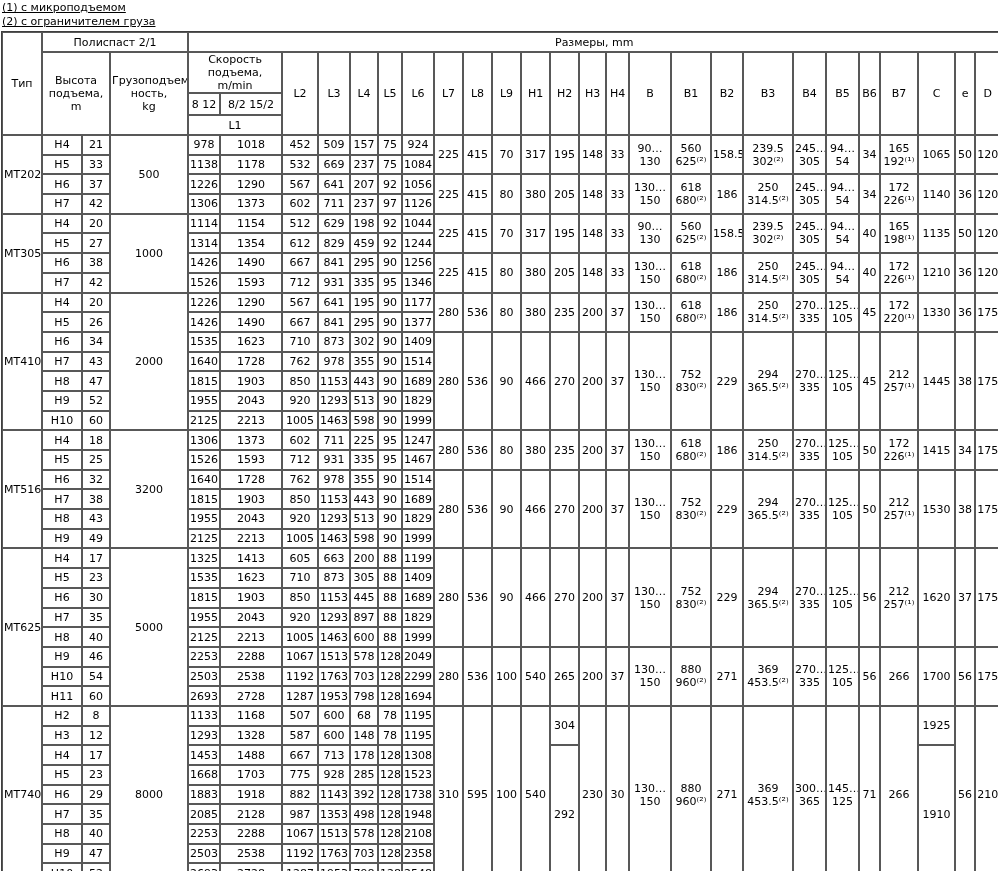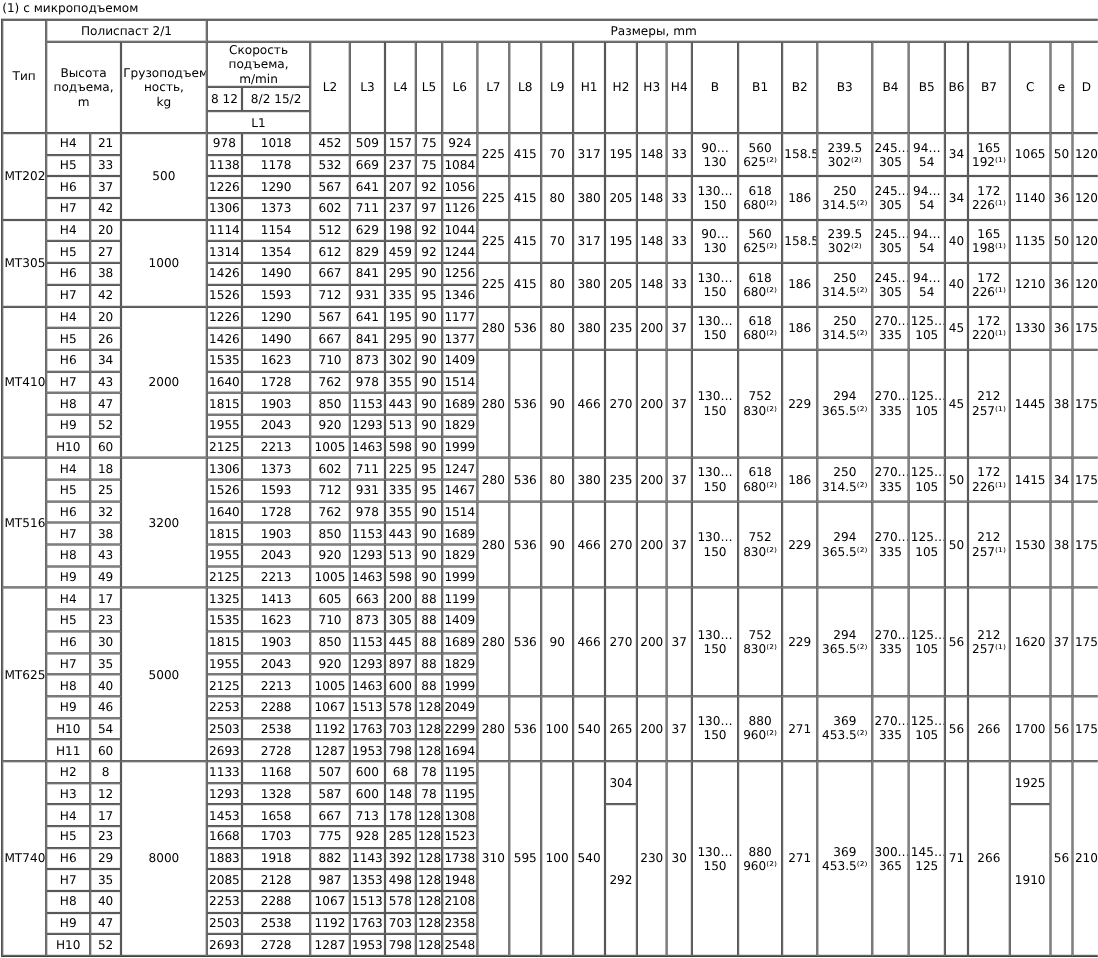--- a/index.html
+++ b/index.html
@@ -4,21 +4,21 @@
 <style>
   * { box-sizing: border-box; }
   html, body { margin: 0; padding: 0; background: #ffffff; }
   body {
     font-family: "DejaVu Sans", "Liberation Sans", sans-serif;
     font-size: 11px;
     color: #000000;
     width: 998px;
   }
   .footnotes { padding: 1px 0 2px 2px; }
-  .footnotes div { line-height: 14px; white-space: pre; }
+  .footnotes div { line-height: 14px; white-space: pre; text-decoration: underline; }
   table.spec {
     border-collapse: separate;
     border-spacing: 0;
     table-layout: fixed;
     width: 996px;
     margin-left: 1px;
     border: 1px solid #3f3f3f;
   }
   th, td {
     border: 1px solid #585858;
@@ -35,20 +35,21 @@
   thead tr.hr2 { height: 28px; }
   thead tr.hr3 { height: 22px; }
   thead tr.hr4 { height: 20px; }
   tbody tr { height: 19.7px; }
 </style>
 </head>
 <body>
 
 <div class="footnotes">
   <div>(1) с микроподъемом</div>
+  <div>(2) с ограничителем груза</div>
 </div>
 
 <table class="spec">
   <colgroup id="cols">
       <col style="width: 40px;">
       <col style="width: 40px;">
       <col style="width: 28px;">
       <col style="width: 78px;">
       <col style="width: 32px;">
       <col style="width: 62px;">
@@ -735,21 +736,21 @@
         <td>587</td>
         <td>600</td>
         <td>148</td>
         <td>78</td>
         <td>1195</td>
       </tr>
       <tr>
         <td>H4</td>
         <td>17</td>
         <td>1453</td>
-        <td>1658</td>
+        <td>1488</td>
         <td>667</td>
         <td>713</td>
         <td>178</td>
         <td>128</td>
         <td>1308</td>
         <td rowspan="7">292</td>
         <td rowspan="7">1910</td>
       </tr>
       <tr>
         <td>H5</td>

